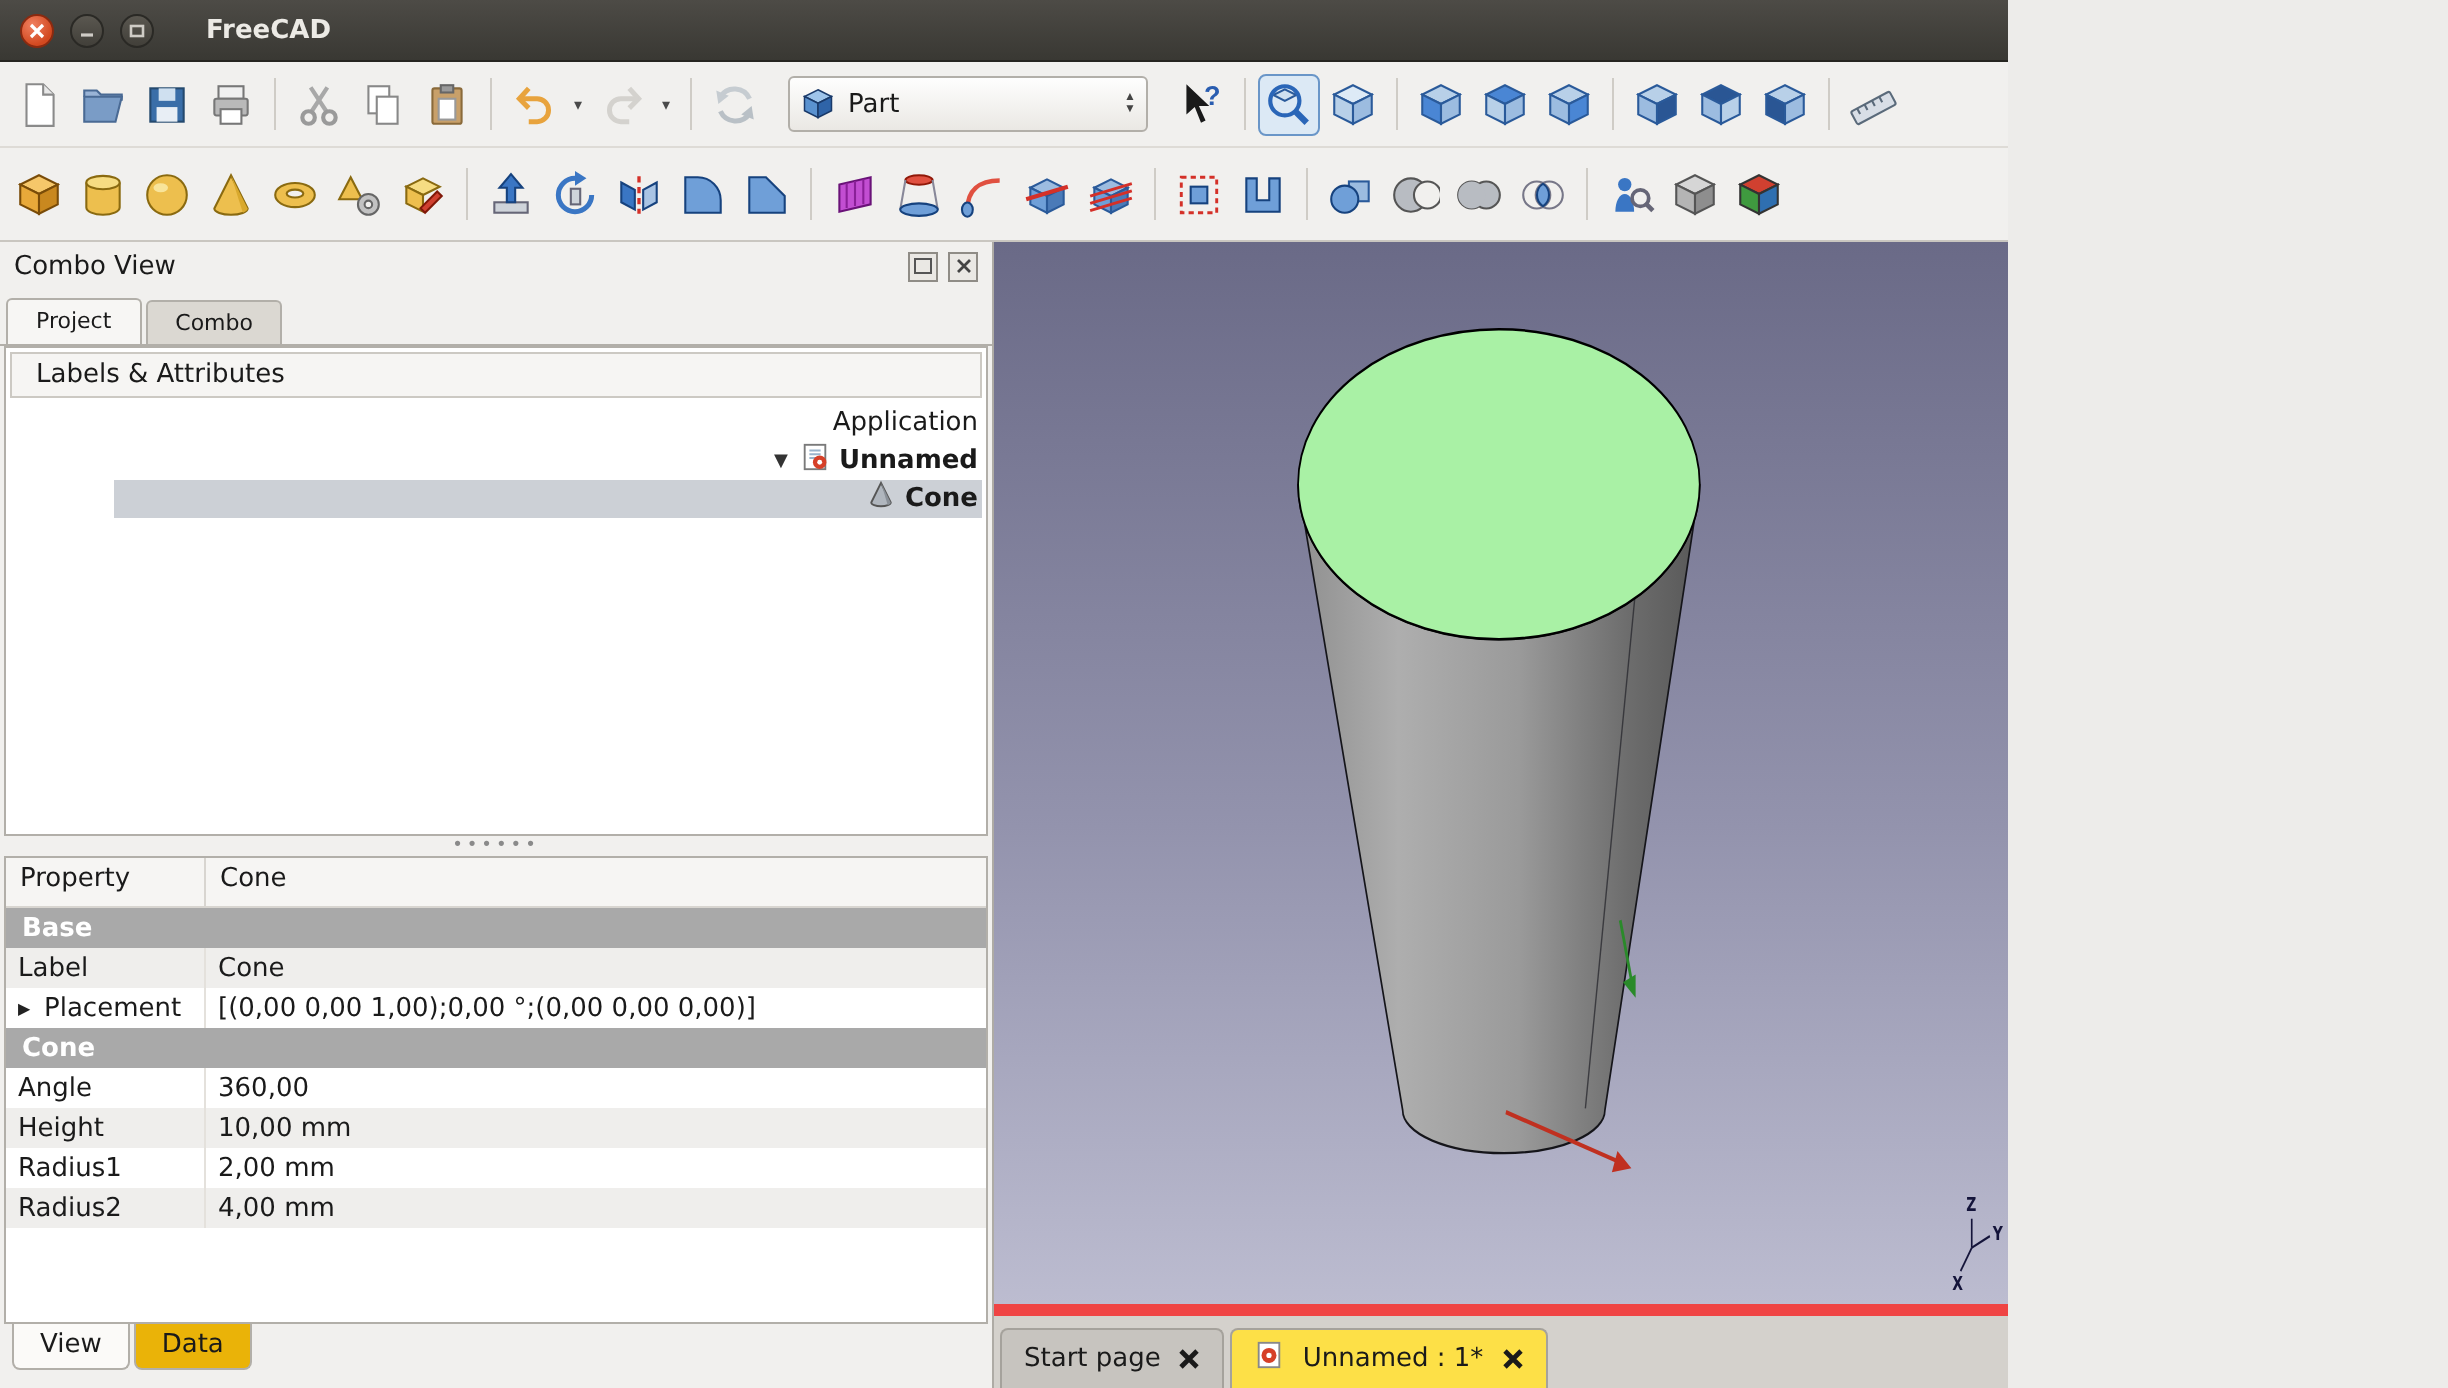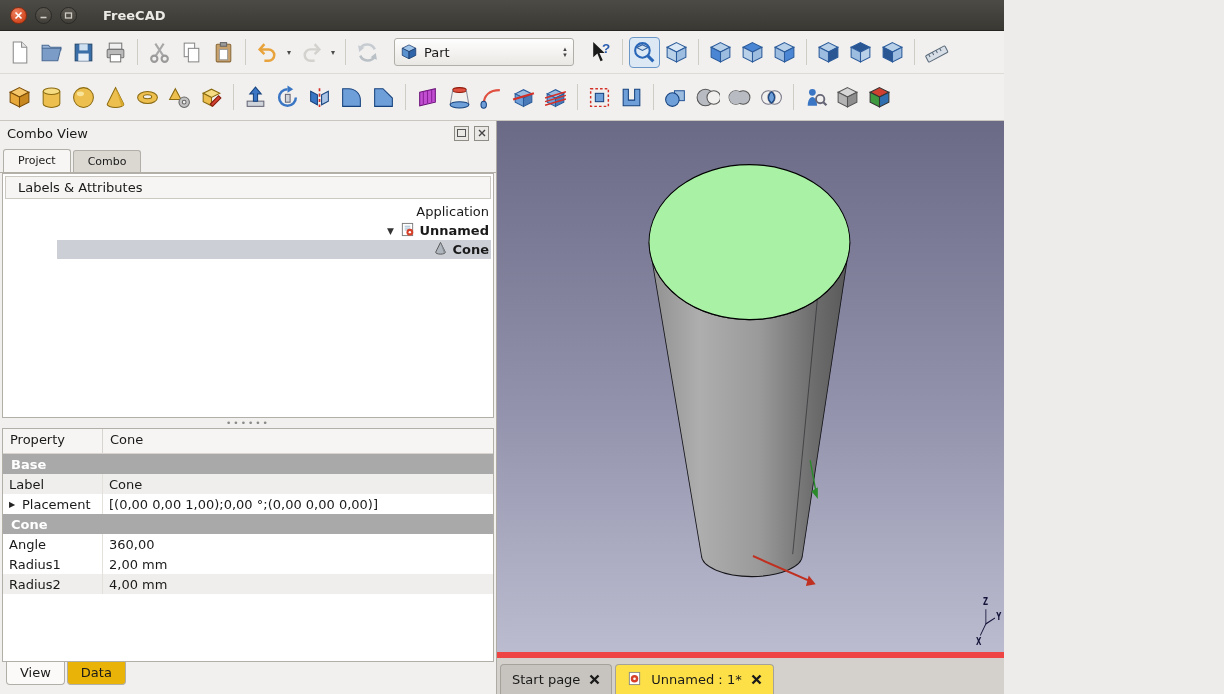--- a/index.html
+++ b/index.html
@@ -629,20 +629,26 @@
                 </div>
                 <div class="pcell pcol2">[(0,00 0,00 1,00);0,00 °;(0,00 0,00 0,00)]</div>
               </div>
               <div class="prop-row group">Cone</div>
               <div class="prop-row">
                 <div class="pcell pcol1">
                   <span>Angle</span>
                 </div>
                 <div class="pcell pcol2">360,00</div>
               </div>
+              <div class="prop-row alt">
+                <div class="pcell pcol1">
+                  <span>Height</span>
+                </div>
+                <div class="pcell pcol2">10,00 mm</div>
+              </div>
               <div class="prop-row">
                 <div class="pcell pcol1">
                   <span>Radius1</span>
                 </div>
                 <div class="pcell pcol2">2,00 mm</div>
               </div>
               <div class="prop-row alt">
                 <div class="pcell pcol1">
                   <span>Radius2</span>
                 </div>

